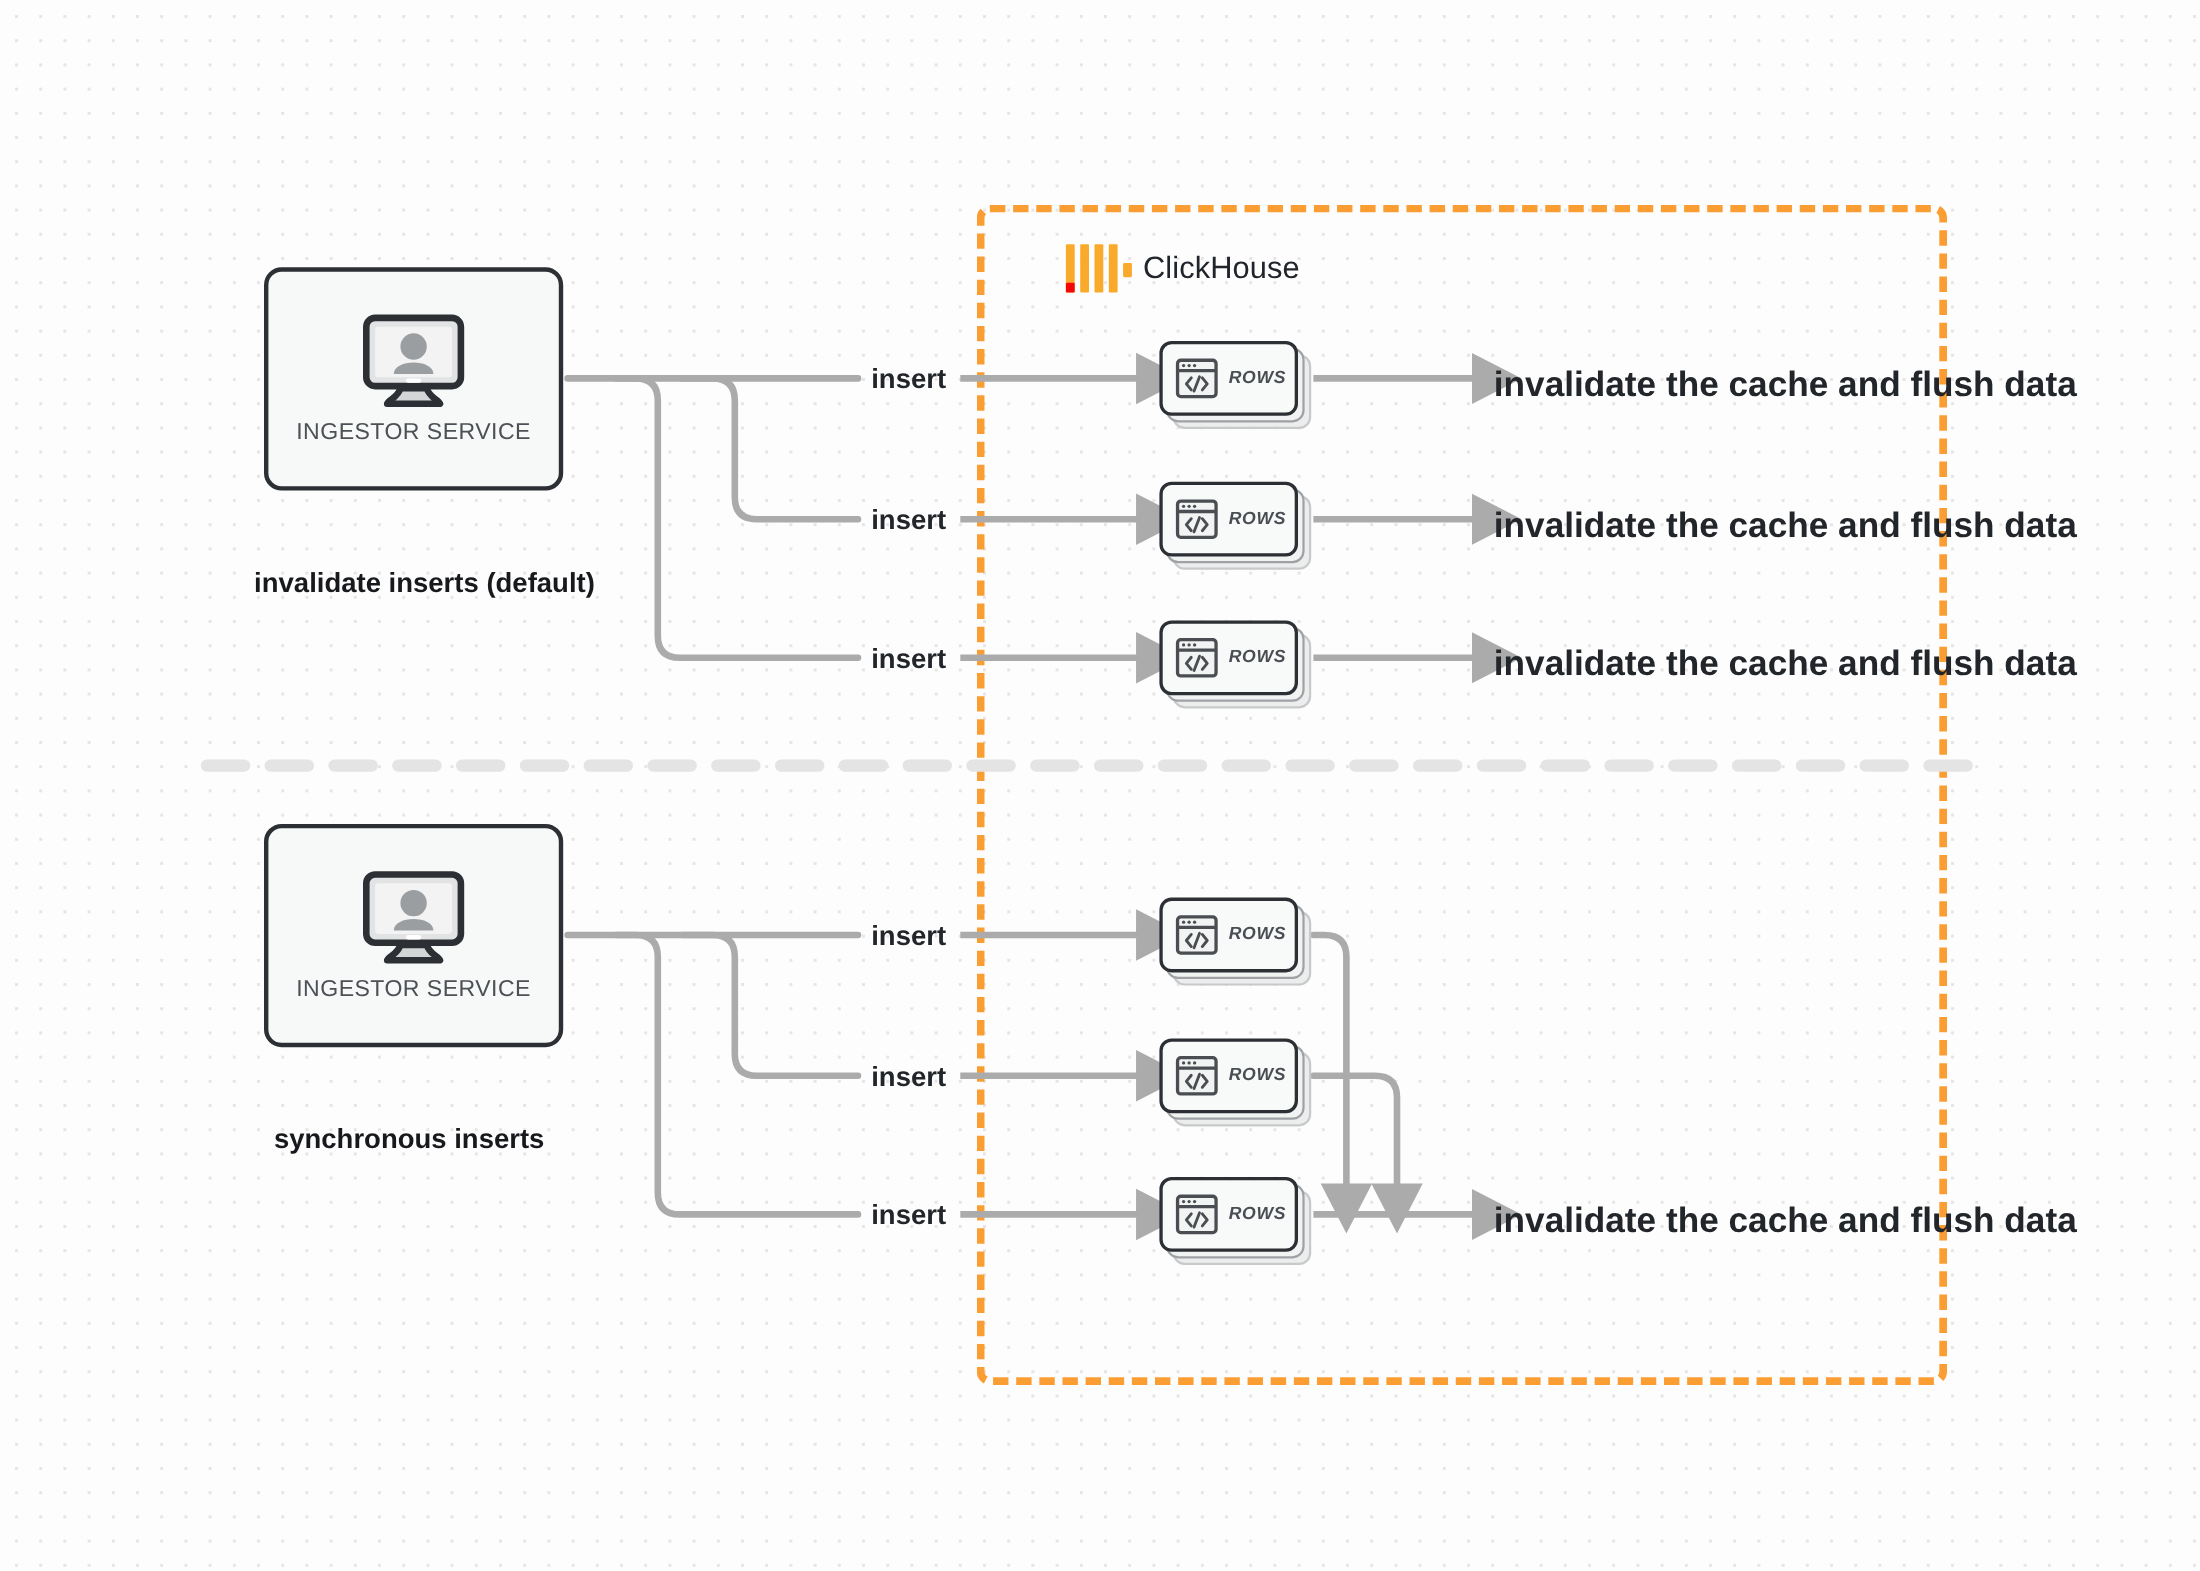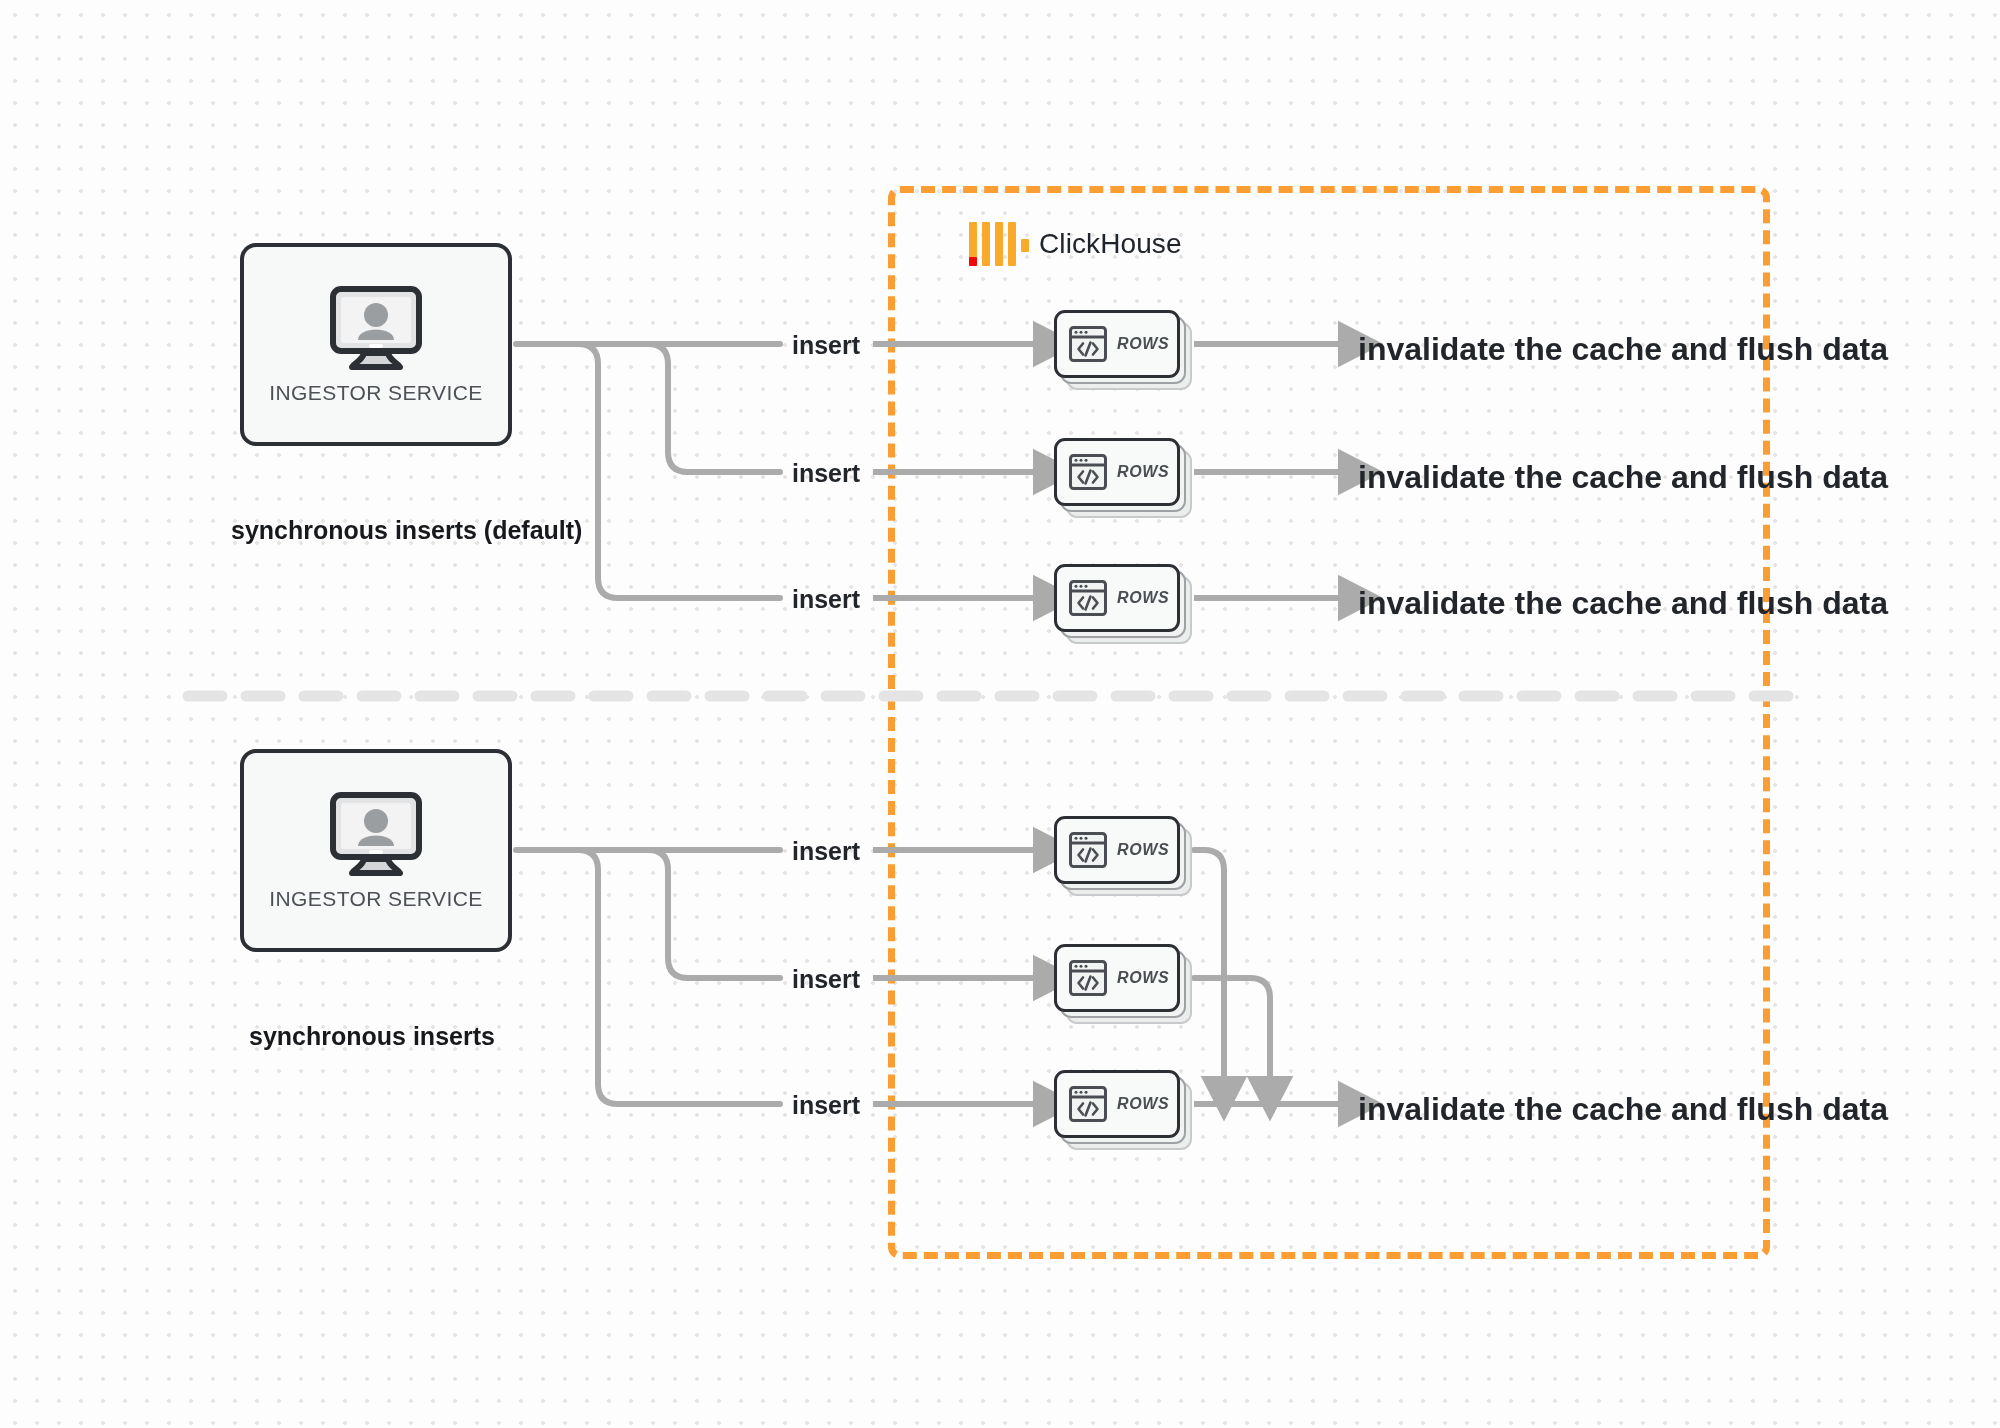--- a/index.html
+++ b/index.html
@@ -243,21 +243,21 @@
     <svg class="monitor" viewBox="0 0 96 88" xmlns="http://www.w3.org/2000/svg">
       <rect x="5" y="4" width="86" height="62" rx="8" fill="#e2e3e4" stroke="#2c2f33" stroke-width="6"></rect>
       <rect x="13" y="12" width="70" height="46" rx="3" fill="#f3f3f4"></rect>
       <circle cx="48" cy="30" r="12" fill="#9b9ea1"></circle>
       <path d="M30,55 C30,41 66,41 66,55 Z" fill="#9b9ea1"></path>
       <rect x="41" y="59" width="14" height="4" rx="2" fill="#ffffff"></rect>
       <path d="M36,68 L60,68 C62,76 70,78 72,82 L24,82 C26,78 34,76 36,68 Z" fill="#d4d5d6" stroke="#2c2f33" stroke-width="6" stroke-linejoin="round"></path>
     </svg>
     <div class="ingestor-label">INGESTOR SERVICE</div>
   </div>
-  <div class="lbl lbl-section" style="left:231px; top:516px;">synchronous inserts (default)</div>
+  <div class="lbl lbl-section" style="left:231px; top:516px;">invalidate inserts (default)</div>
 
   <div class="lbl lbl-insert" style="left:792px; top:331px;">insert</div>
   <div class="lbl lbl-insert" style="left:792px; top:459px;">insert</div>
   <div class="lbl lbl-insert" style="left:792px; top:585px;">insert</div>
 
   <div class="rows-node" style="left:1054px; top:310px;">
     <div class="rows-shadow2"></div>
     <div class="rows-shadow1"></div>
     <div class="rows-card">
       <svg class="code-icon" viewBox="0 0 40 38" xmlns="http://www.w3.org/2000/svg">

